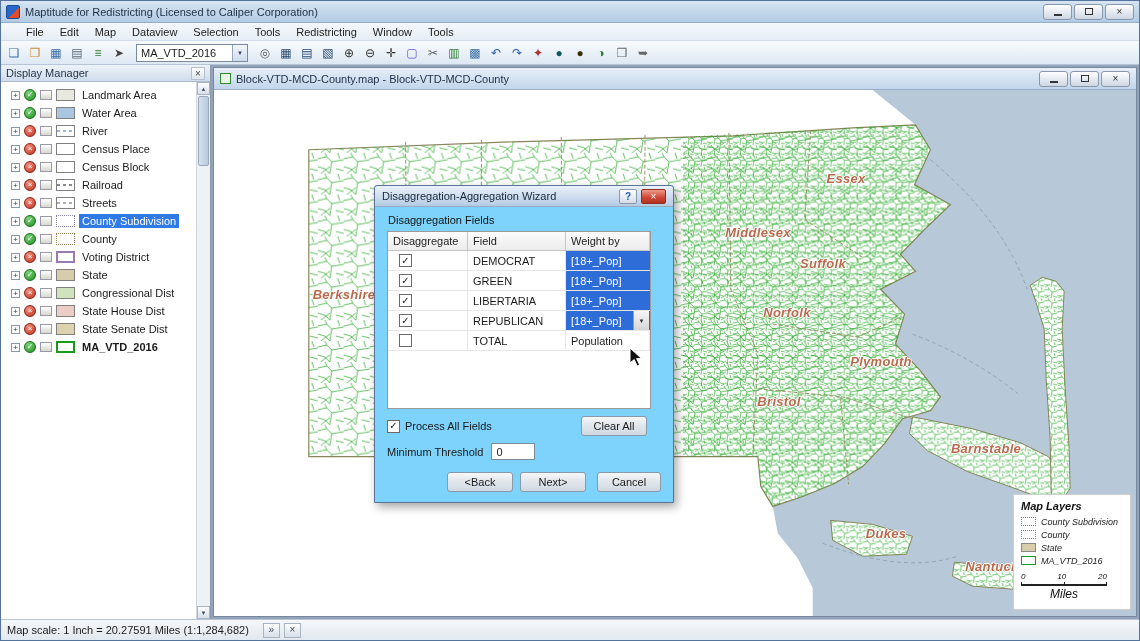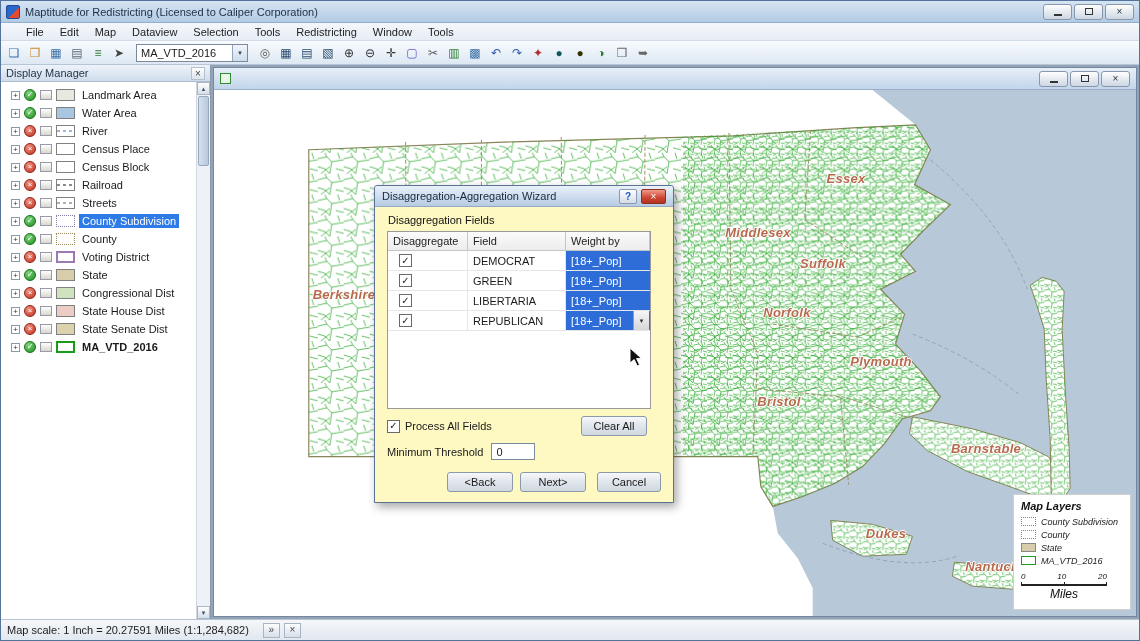--- a/index.html
+++ b/index.html
@@ -62,21 +62,21 @@
   .legend{position:absolute;right:5px;bottom:6px;width:118px;background:#fff;padding:5px 7px 8px;border:1px solid #d0d0d0;z-index:6;}
   .legend-title{font-weight:bold;font-size:11px;margin-bottom:3px;color:#111;}
   .legend-item{display:flex;align-items:center;gap:5px;height:13px;font-size:9px;color:#222;}
   .legend-swatch{width:15px;height:9px;border:1px solid #888;background:#fff;flex:none;}
   .scalebar{margin-top:5px;width:86px;}
   .scale-nums{display:flex;justify-content:space-between;font-size:8px;color:#111;padding:0 0 1px;}
   .scale-line{height:4px;border-left:1px solid #222;border-right:1px solid #222;border-bottom:2px solid #222;background:linear-gradient(#222,#222) center top/1px 4px no-repeat;}
   .scale-unit{text-align:center;font-size:12px;color:#111;margin-top:1px;}
 
   
-  .dialog{position:absolute;left:373px;top:184px;width:300px;height:318px;background:#fef9c3;border:1px solid #5a7396;border-radius:3px 3px 0 0;box-shadow:3px 4px 10px rgba(0,0,0,.35);z-index:40;}
+  .dialog{position:absolute;left:373px;top:184px;width:300px;height:318px;background:#7dd3fc;border:1px solid #5a7396;border-radius:3px 3px 0 0;box-shadow:3px 4px 10px rgba(0,0,0,.35);z-index:40;}
   .dlg-titlebar{height:21px;background:linear-gradient(#eaf1fa,#b6cbe3);border-bottom:1px solid #96aac4;display:flex;align-items:center;padding:0 7px;border-radius:3px 3px 0 0;color:#18293c;}
   .dlg-help{margin-left:auto;width:18px;height:15px;background:linear-gradient(#fefefe,#d4dde8);border:1px solid #8a99ad;border-radius:2px;display:flex;align-items:center;justify-content:center;color:#1d5bbf;font-weight:bold;font-size:10px;}
   .dlg-close{width:25px;height:15px;background:linear-gradient(#f09a88,#cd4433 60%,#b43322);border:1px solid #8e2f24;border-radius:2px;color:#fff;font-size:10px;display:flex;align-items:center;justify-content:center;margin-left:4px;}
   .dlg-body{position:absolute;top:21px;left:0;right:0;bottom:0;padding:6px 12px;}
   .dlg-section-label{margin:1px 0 5px 1px;color:#111;}
   .dlg-table{border:1px solid #9a9a9a;background:#fff;height:178px;width:264px;overflow:hidden;}
   .tbl-header{display:flex;height:19px;background:linear-gradient(#fbfbfb,#ececec);border-bottom:1px solid #c6c6c6;}
   .tbl-hcell{border-right:1px solid #c6c6c6;display:flex;align-items:center;padding-left:5px;color:#222;}
   .col-dis{width:80px;flex:none;}
   .col-field{width:98px;flex:none;}
@@ -291,20 +291,21 @@
           </div>
         <div class="scroll-arrow">▼</div>
       </div>
     </div>
   </div>
 
   <div class="mdi">
     <div class="map-window">
       <div class="map-titlebar">
         <span class="map-ico"></span>
+        <span>Block-VTD-MCD-County.map - Block-VTD-MCD-County</span>
         <div class="winbtns">
           <div class="winbtn">
               <span class="glyph-min"></span>
             </div>
           <div class="winbtn">
               <span class="glyph-max"></span>
             </div>
           <div class="winbtn">×</div>
         </div>
       </div>
@@ -444,20 +445,29 @@
             <div class="tbl-row">
               <div class="tbl-cell col-dis">
                 <div class="chk">✓</div>
               </div>
               <div class="tbl-cell col-field">REPUBLICAN</div>
               <div class="tbl-cell col-weight weight-hl">
                 <span>[18+_Pop]</span>
                 <div class="wt-drop">▼</div>
               </div>
             </div>
+            <div class="tbl-row">
+              <div class="tbl-cell col-dis">
+                <div class="chk"></div>
+              </div>
+              <div class="tbl-cell col-field">TOTAL</div>
+              <div class="tbl-cell col-weight">
+                <span>Population</span>
+              </div>
+            </div>
           </div>
       </div>
       <div class="process-row">
         <div class="chk" id="process-chk">✓</div>
         <span>Process All Fields</span>
         <div class="btn clear-btn">Clear All</div>
       </div>
       <div class="threshold-row">
         <span>Minimum Threshold</span>
         <div class="threshold-input">0</div>

